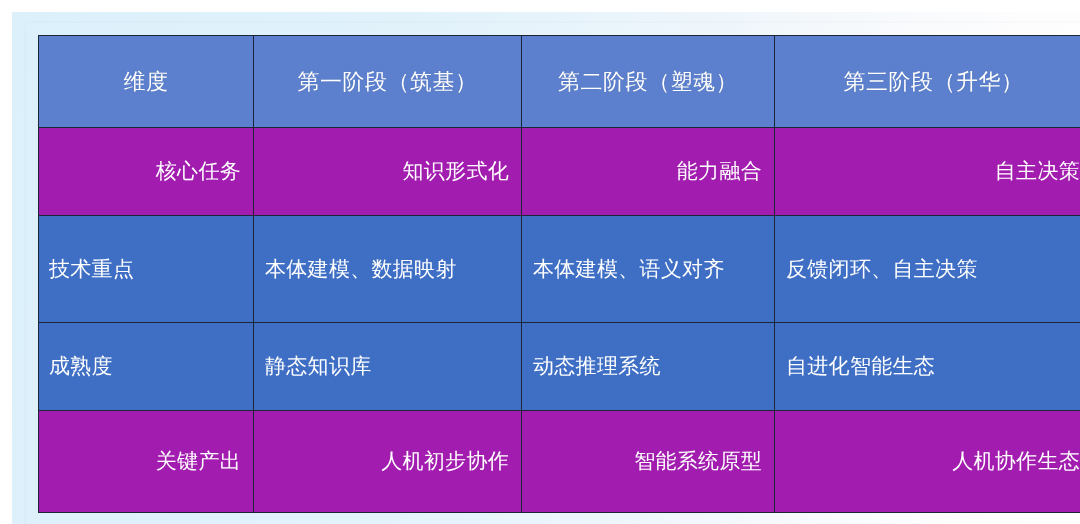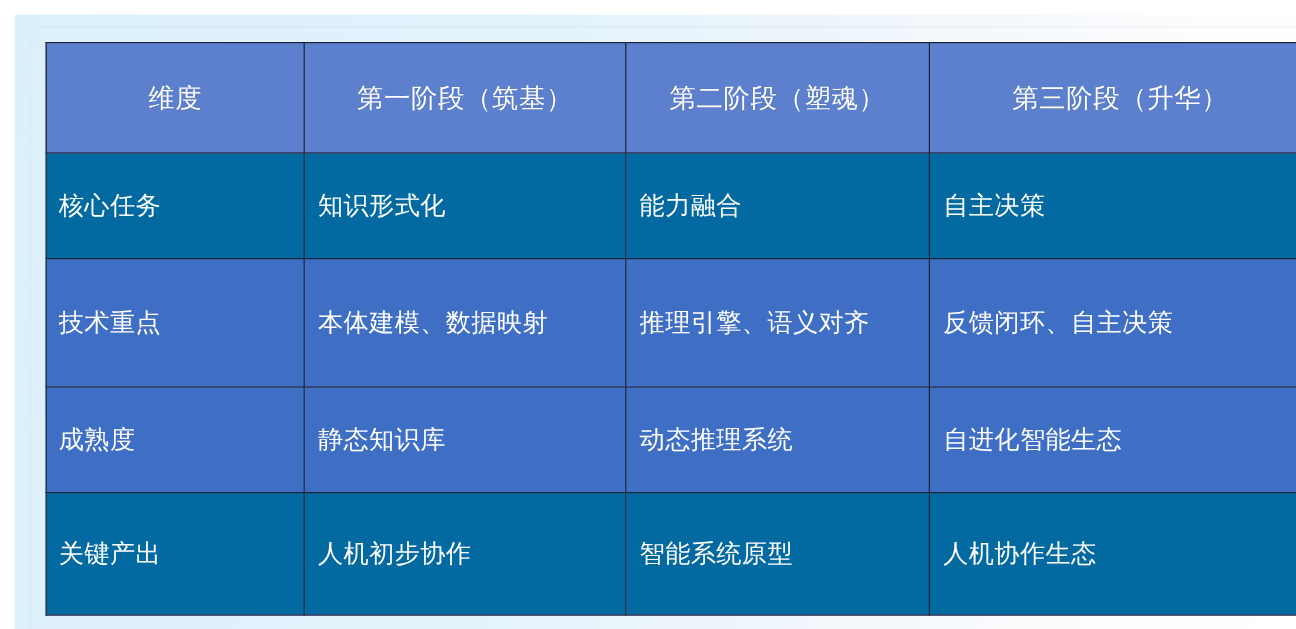--- a/index.html
+++ b/index.html
@@ -76,21 +76,21 @@
 
   
   tbody td {
     text-align: left;
     font-size: 21px;
     padding-left: 11px;
     letter-spacing: 0.3px;
   }
   tbody td.first-col { padding-left: 10px; }
 
-  tbody tr.row-light td { background: #0369a1; }
+  tbody tr.row-light td { background: #a21caf; text-align: right; }
   tbody tr.row-dark  td { background: #3f6fc4; }
 
   tbody tr.r1 { height: 72px; }
   tbody tr.r2 { height: 88px; border-radius: 17px; }
   tbody tr.r3 { height: 90px; }
   tbody tr.r4 { height: 72px; }
   tbody tr.r5 { height: 84px; }
 </style>
 </head>
 <body>
@@ -116,21 +116,21 @@
     <tbody>
       <tr class="row-light r1">
         <td class="first-col">核心任务</td>
         <td>知识形式化</td>
         <td>能力融合</td>
         <td>自主决策</td>
       </tr>
       <tr class="row-dark r2">
         <td class="first-col">技术重点</td>
         <td>本体建模、数据映射</td>
-        <td>推理引擎、语义对齐</td>
+        <td>本体建模、语义对齐</td>
         <td>反馈闭环、自主决策</td>
       </tr>
       <tr class="row-dark r4">
         <td class="first-col">成熟度</td>
         <td>静态知识库</td>
         <td>动态推理系统</td>
         <td>自进化智能生态</td>
       </tr>
       <tr class="row-light r5">
         <td class="first-col">关键产出</td>

